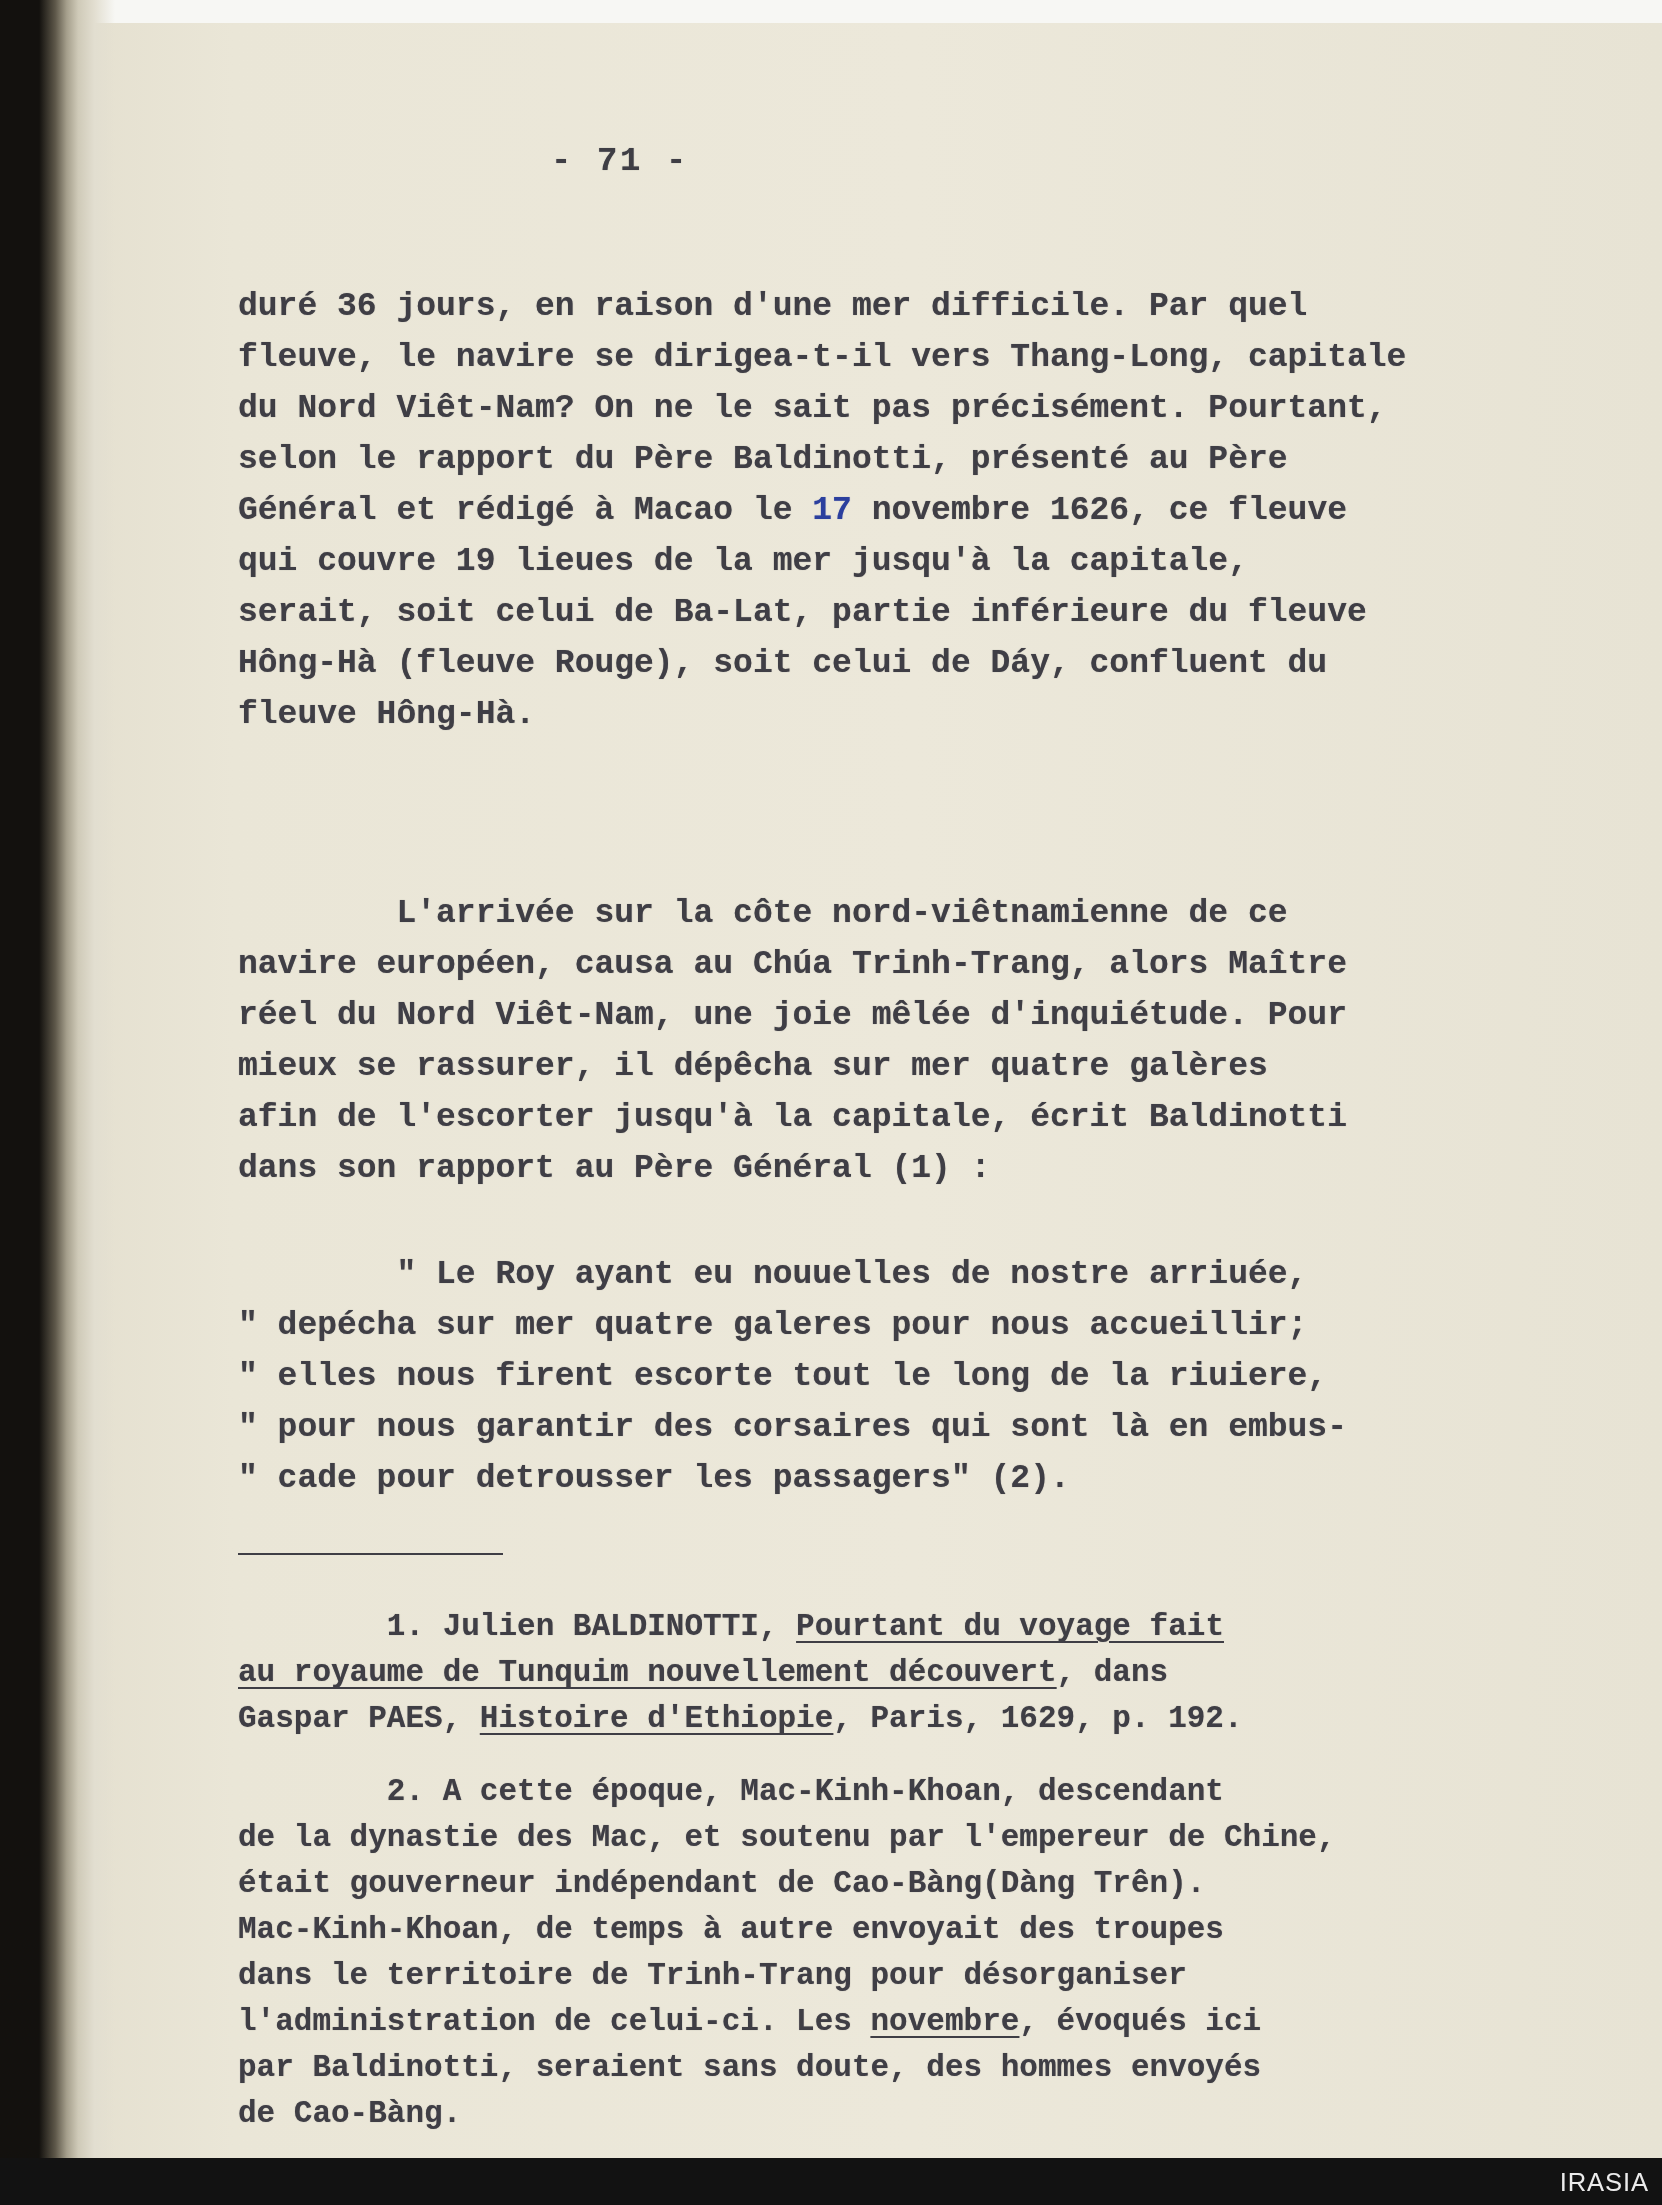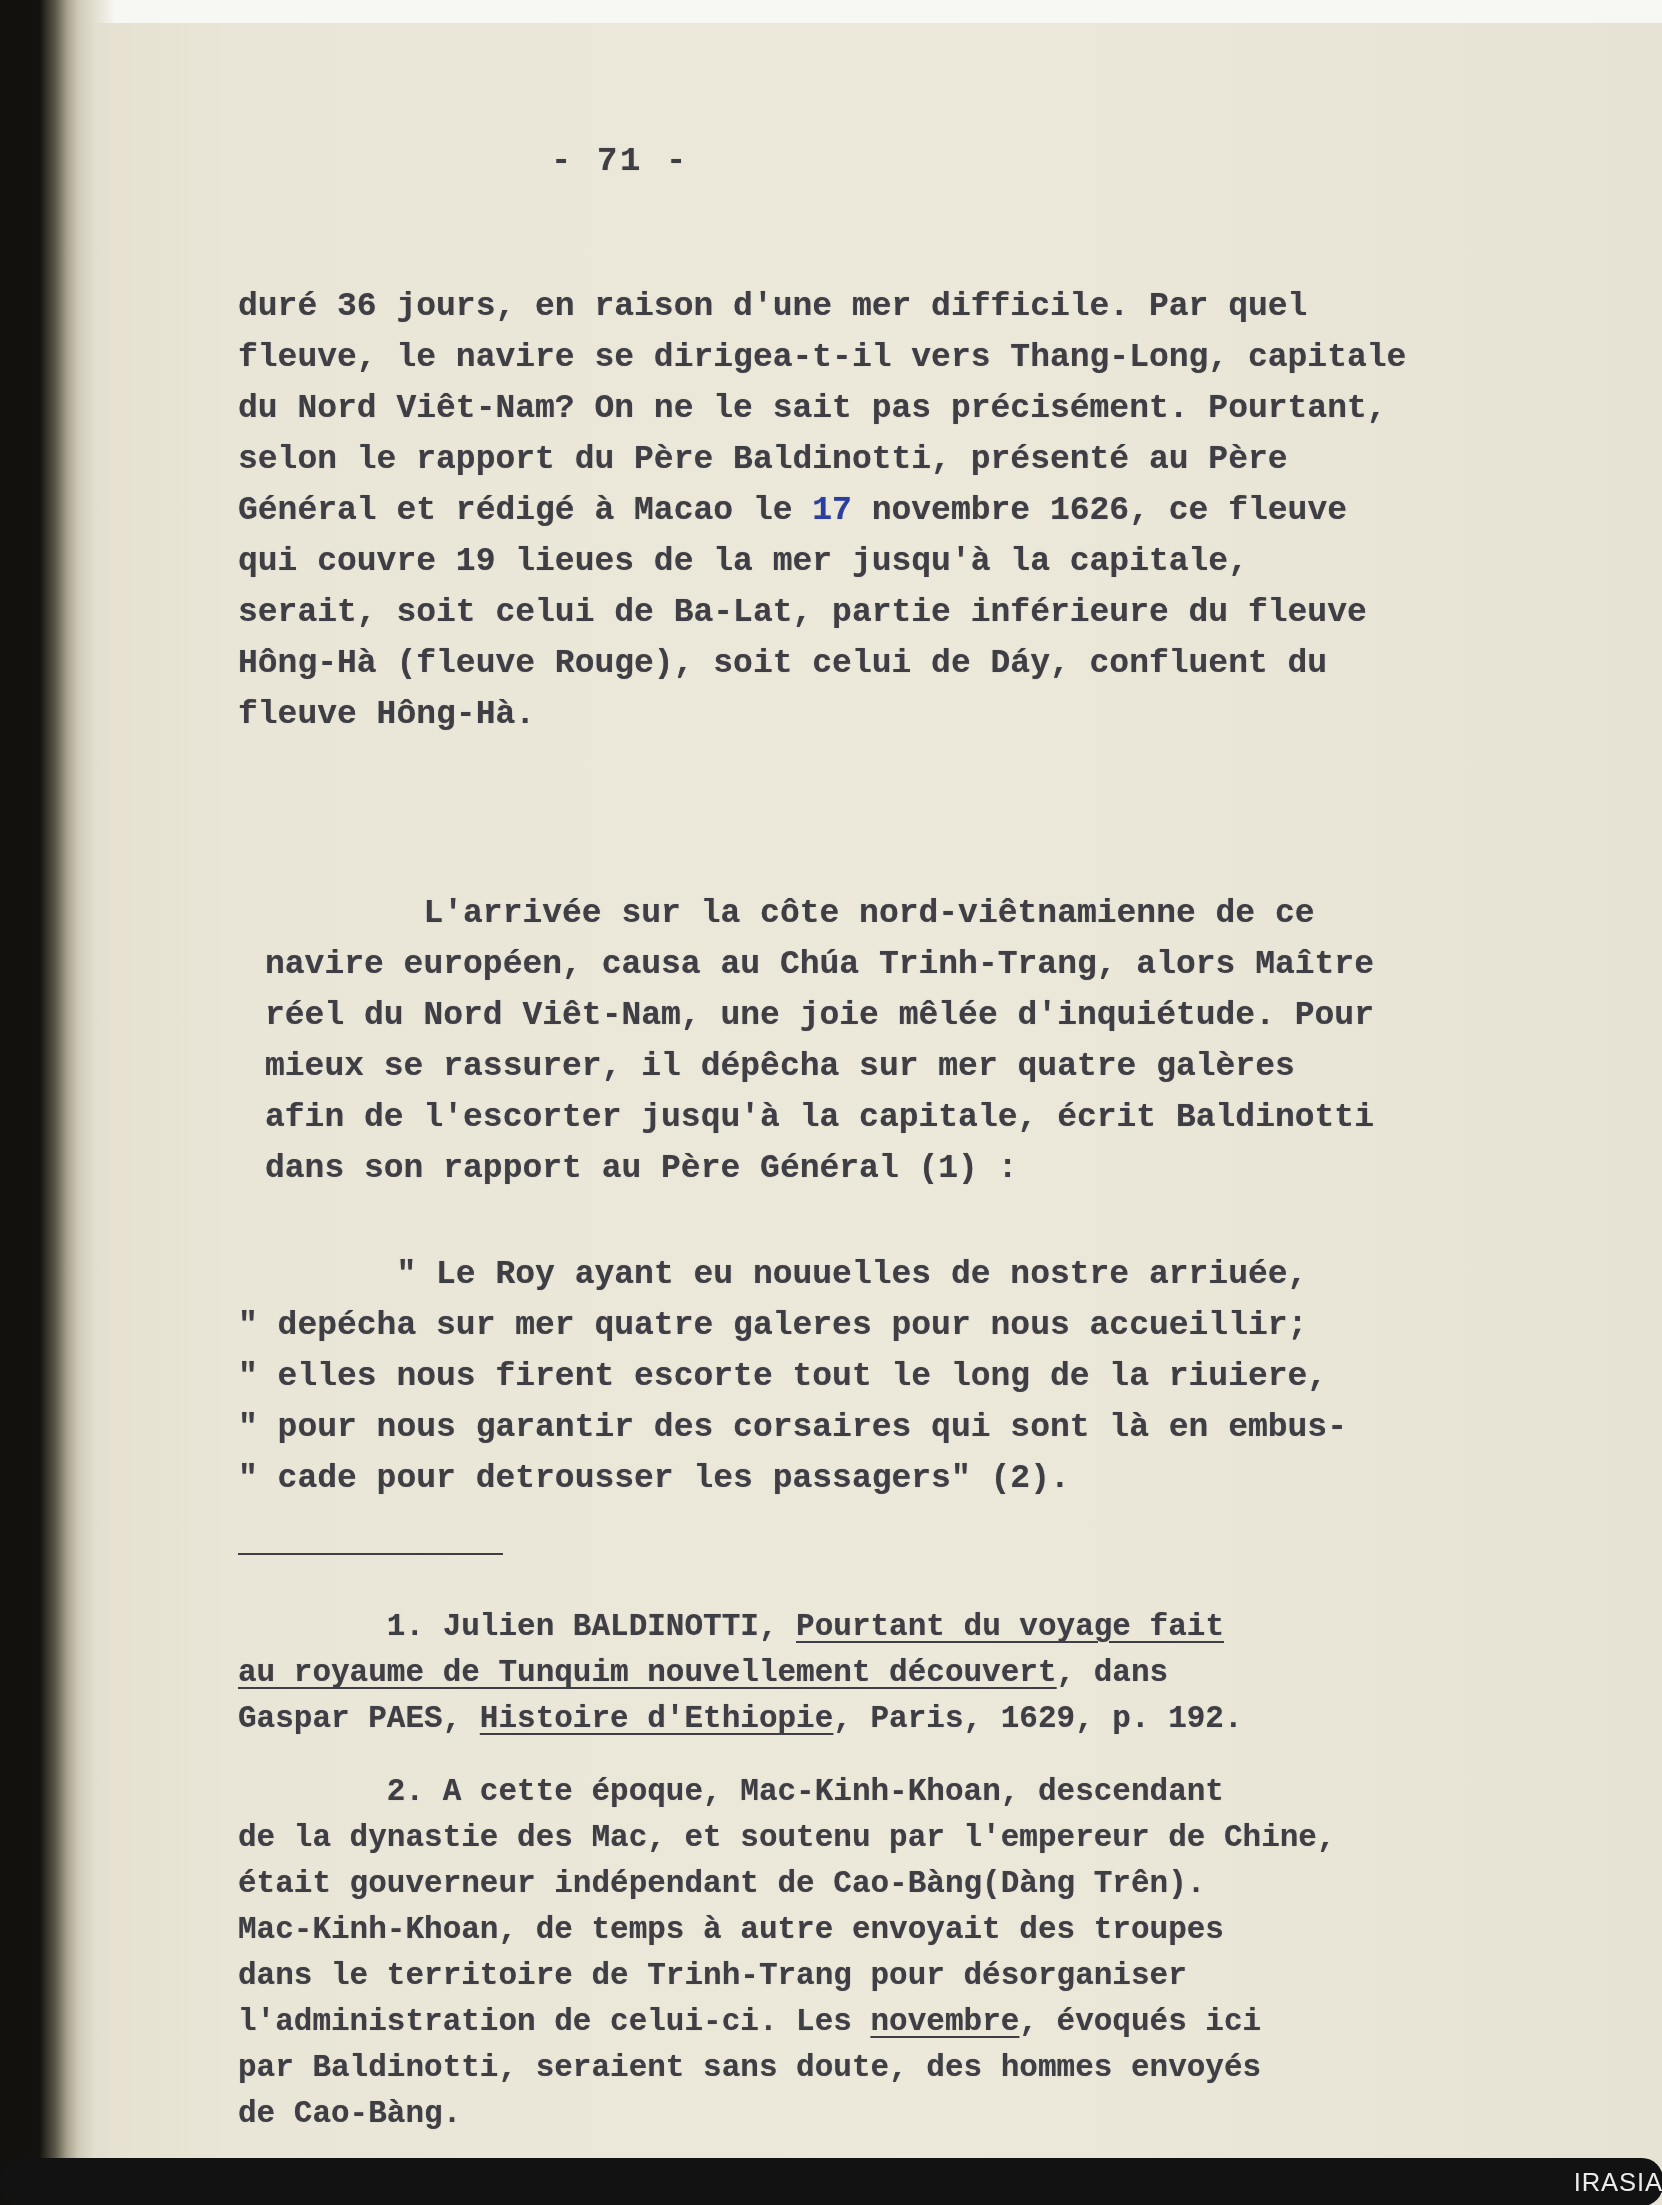--- a/index.html
+++ b/index.html
@@ -38,41 +38,41 @@
   .para {
     white-space: pre-wrap;
     font-weight: 700;
     margin: 0;
     text-shadow: 0 0 0.9px rgba(55,54,62,.5);
   }
   [data-name="opening-paragraph"],
   [data-name="narrative-paragraph"],
   [data-name="quotation-block"] { font-size: 33px; line-height: 51px; }
   [data-name="opening-paragraph"]   { margin-bottom: 148px; }
-  [data-name="narrative-paragraph"] { margin-bottom: 55px; margin-left: 27px; }
+  [data-name="narrative-paragraph"] { margin-bottom: 55px; }
   [data-name="quotation-block"]     { margin-bottom: 49px; }
   [data-name="footnote-1"],
   [data-name="footnote-2"] { font-size: 31px; line-height: 46px; }
   [data-name="footnote-1"] { margin-bottom: 26.5px; }
   .sep {
     width: 265px; height: 0;
     border-top: 2.6px solid var(--ink, #3f3e45);
     margin: 0 0 49px 0;
   }
   .run-blue { color: var(--correction-blue, #2b3f9e); text-shadow: 0 0 0.9px rgba(43,63,158,.5); }
   .run-underline {
     text-decoration: underline;
     text-decoration-thickness: 2.2px;
     text-underline-offset: 6.2px;
   }
   .bottom-strip {
     position: absolute; left: 0; right: 0; bottom: 0; height: 48px;
     background: #121212; z-index: 5;
     display: flex; align-items: center; justify-content: flex-end;
-    box-sizing: border-box;  border-radius: 21px;
+    box-sizing: border-box; padding-right: 14px;
   }
   .watermark {
     color: #ebebeb;
     font-family: "Liberation Sans", sans-serif;
     font-size: 25.6px; letter-spacing: 0.9px;
   }
 </style>
 </head>
 <body>
 

